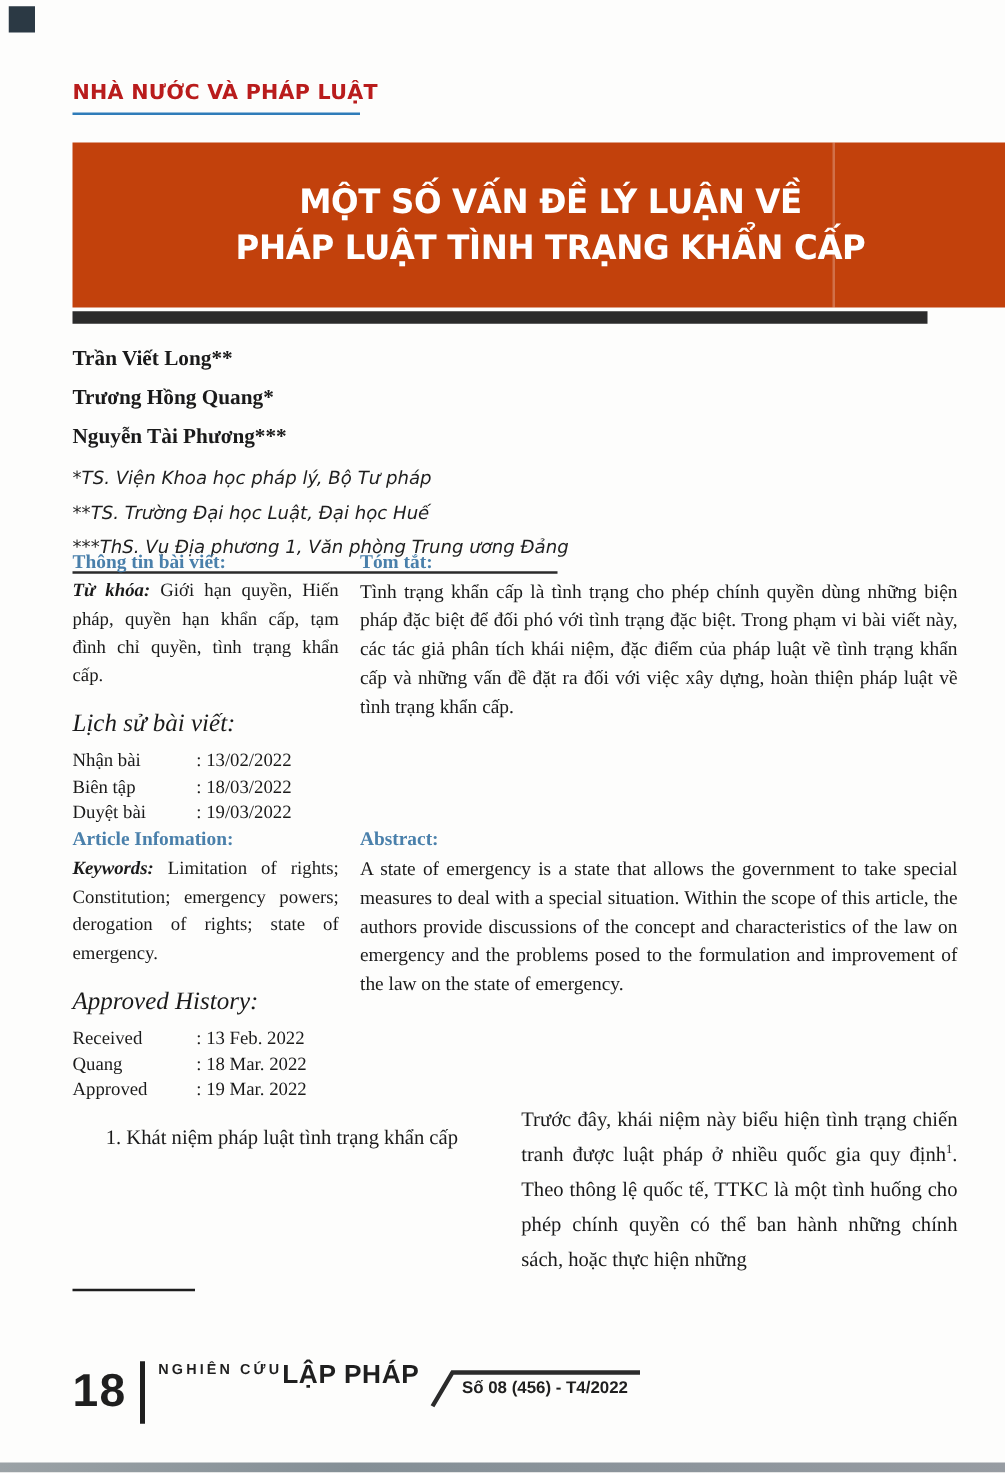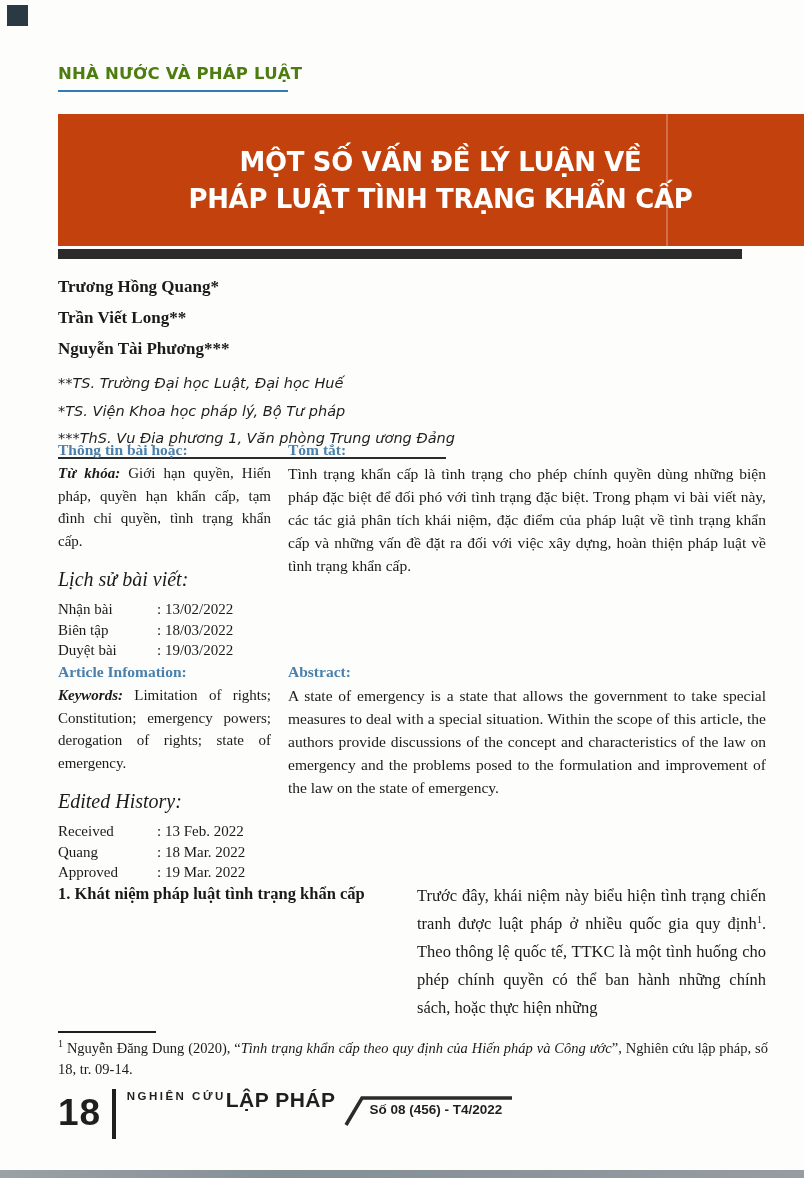--- a/index.html
+++ b/index.html
@@ -11,21 +11,21 @@
     overflow:hidden;
     font-family:"Liberation Serif","DejaVu Serif",serif;
     color:#1a1a1a;
   }
   
   .corner-mark{position:absolute;left:7px;top:5px;width:21px;height:21px;background:#2b3944;}
   
   .kicker{position:absolute;left:58px;top:64px;}
   .kicker-text{
     font-family:"DejaVu Sans","Liberation Sans",sans-serif;
-    font-weight:bold;font-size:16.5px;letter-spacing:.2px;color:#4d7c0f;
+    font-weight:bold;font-size:16.5px;letter-spacing:.2px;color:#b91c1c;
   }
   .kicker-rule{width:230px;height:2px;background:#2f7cb9;margin-top:7px;}
   
   .banner{
     position:absolute;left:58px;top:114px;width:764px;height:132px;
     background:#c2410c;
     display:flex;flex-direction:column;align-items:center;justify-content:center;
   }
   .banner-line{
     font-family:"DejaVu Sans","Liberation Sans",sans-serif;
@@ -52,21 +52,21 @@
   .kw-label{font-weight:bold;font-style:italic;}
   .kw-label-en{font-style:italic;}
   .hist-head{font-style:italic;font-size:20px;margin:16px 0 8px 0;}
   .hrow{font-size:15px;line-height:20.5px;}
   .hlabel{display:inline-block;width:99px;}
   .summary{font-size:15.5px;line-height:23px;text-align:justify;margin:0;}
   
   .body-cols{position:absolute;left:58px;top:882px;width:708px;display:flex;column-gap:24px;}
   .col-left{width:335px;}
   .col-right{width:349px;}
-  .h-sec{font-weight:bold;font-size:16.5px;margin:0;line-height:24px;}
+  .h-sec{font-weight:normal;font-size:16.5px;margin:16px;line-height:24px;text-align:center;}
   .bodyp{font-size:16.5px;line-height:28px;text-align:justify;margin:9px 0 0 0;}
   .bodyp.indent{text-indent:27px;}
   .bodyp.cont{margin-top:0;line-height:28px;}
   .it{font-style:italic;}
   sup{vertical-align:super;font-size:10px;line-height:0;}
   
   .footnote{position:absolute;left:58px;top:1031px;width:710px;}
   .fn-rule{width:98px;height:0;border-top:2px solid #1e1e1e;margin-bottom:5px;}
   .fn-text{font-size:14.5px;line-height:21px;text-align:justify;margin:0;}
   
@@ -96,51 +96,51 @@
   </div>
 
   <div class="banner">
     <div class="banner-line">MỘT SỐ VẤN ĐỀ LÝ LUẬN VỀ</div>
     <div class="banner-line">PHÁP LUẬT TÌNH TRẠNG KHẨN CẤP</div>
     <div class="banner-artifact"></div>
   </div>
   <div class="black-bar"></div>
 
   <div class="authors">
+    <div class="author">Trần Viết Long**</div>
     <div class="author">Trương Hồng Quang*</div>
-    <div class="author">Trần Viết Long**</div>
     <div class="author">Nguyễn Tài Phương***</div>
     <div class="affiliations">
+      <div class="affil">*TS. Viện Khoa học pháp lý, Bộ Tư pháp</div>
       <div class="affil">**TS. Trường Đại học Luật, Đại học Huế</div>
-      <div class="affil">*TS. Viện Khoa học pháp lý, Bộ Tư pháp</div>
       <div class="affil">***ThS. Vụ Địa phương 1, Văn phòng Trung ương Đảng</div>
     </div>
     <div class="affil-rule"></div>
   </div>
 
   <div class="info-grid info-vi">
     <div>
-      <p class="sec-head">Thông tin bài hoặc:</p>
+      <p class="sec-head">Thông tin bài viết:</p>
       <p class="kw-para"><span class="kw-label">Từ khóa:</span><span> Giới hạn quyền, Hiến pháp, quyền hạn khẩn cấp, tạm đình chỉ quyền, tình trạng khẩn cấp.</span></p>
       <p class="hist-head">Lịch sử bài viết:</p>
       <div class="hrow"><span class="hlabel">Nhận bài</span><span>: 13/02/2022</span></div>
       <div class="hrow"><span class="hlabel">Biên tập</span><span>: 18/03/2022</span></div>
       <div class="hrow"><span class="hlabel">Duyệt bài</span><span>: 19/03/2022</span></div>
     </div>
     <div>
       <p class="sec-head">Tóm tắt:</p>
       <p class="summary">Tình trạng khẩn cấp là tình trạng cho phép chính quyền dùng những biện pháp đặc biệt để đối phó với tình trạng đặc biệt. Trong phạm vi bài viết này, các tác giả phân tích khái niệm, đặc điểm của pháp luật về tình trạng khẩn cấp và những vấn đề đặt ra đối với việc xây dựng, hoàn thiện pháp luật về tình trạng khẩn cấp.</p>
     </div>
   </div>
 
   <div class="info-grid info-en">
     <div>
       <p class="sec-head">Article Infomation:</p>
       <p class="kw-para"><span class="kw-label kw-label-en">Keywords:</span><span> Limitation of rights; Constitution; emergency powers; derogation of rights; state of emergency.</span></p>
-      <p class="hist-head">Edited History:</p>
+      <p class="hist-head">Approved History:</p>
       <div class="hrow"><span class="hlabel">Received</span><span>: 13 Feb. 2022</span></div>
       <div class="hrow"><span class="hlabel">Quang</span><span>: 18 Mar. 2022</span></div>
       <div class="hrow"><span class="hlabel">Approved</span><span>: 19 Mar. 2022</span></div>
     </div>
     <div>
       <p class="sec-head">Abstract:</p>
       <p class="summary">A state of emergency is a state that allows the government to take special measures to deal with a special situation. Within the scope of this article, the authors provide discussions of the concept and characteristics of the law on emergency and the problems posed to the formulation and improvement of the law on the state of emergency.</p>
     </div>
   </div>
 
@@ -148,21 +148,20 @@
     <div class="col-left">
       <p class="h-sec">1. Khát niệm pháp luật tình trạng khẩn cấp</p>
     </div>
     <div class="col-right">
       <p class="bodyp cont"><span>Trước đây, khái niệm này biểu hiện tình trạng chiến tranh được luật pháp ở nhiều quốc gia quy định</span><sup>1</sup><span>. Theo thông lệ quốc tế, TTKC là một tình huống cho phép chính quyền có thể ban hành những chính sách, hoặc thực hiện những</span></p>
     </div>
   </div>
 
   <div class="footnote">
     <div class="fn-rule"></div>
-    <p class="fn-text"><sup>1</sup><span> Nguyễn Đăng Dung (2020), “</span><span class="it">Tình trạng khẩn cấp theo quy định của Hiến pháp và Công ước</span><span>”, Nghiên cứu lập pháp, số 18, tr. 09-14.</span></p>
   </div>
 
   <div class="footer-brand">
     <div class="pagenum">18</div>
     <div class="vbar"></div>
     <div class="jname">
       <div class="jname-top">NGHIÊN CỨU</div>
       <div class="jname-bottom">LẬP PHÁP</div>
     </div>
     <div class="issue-wrap">

